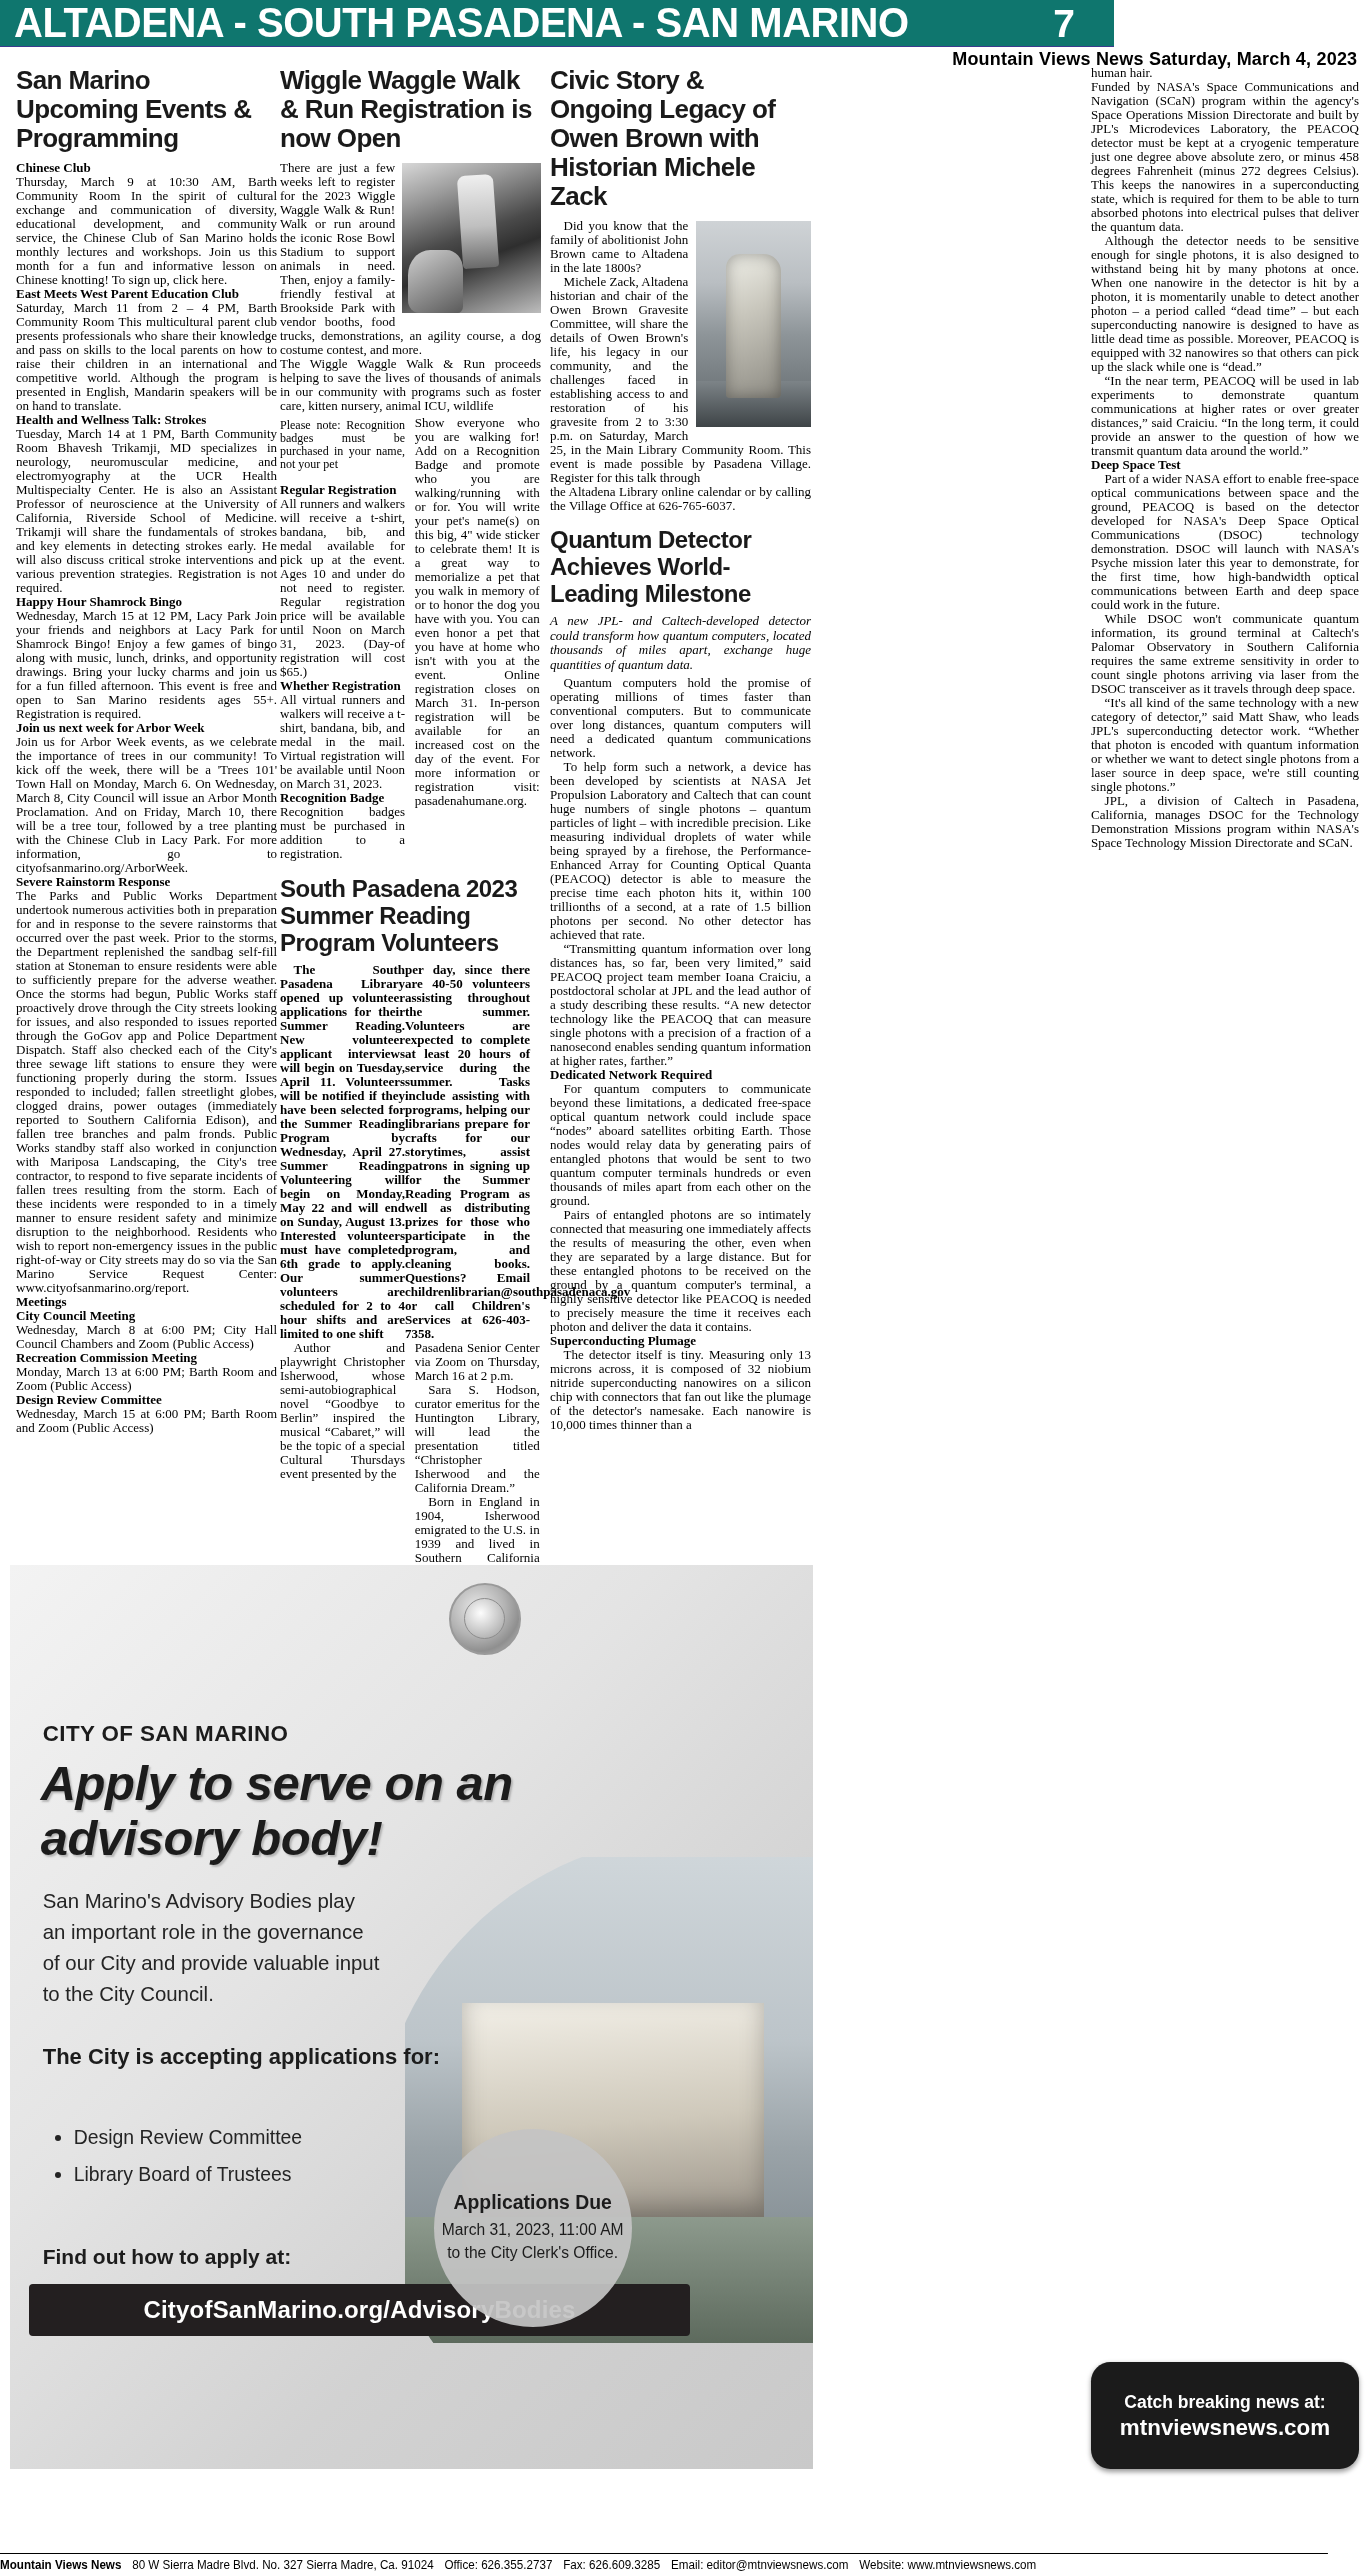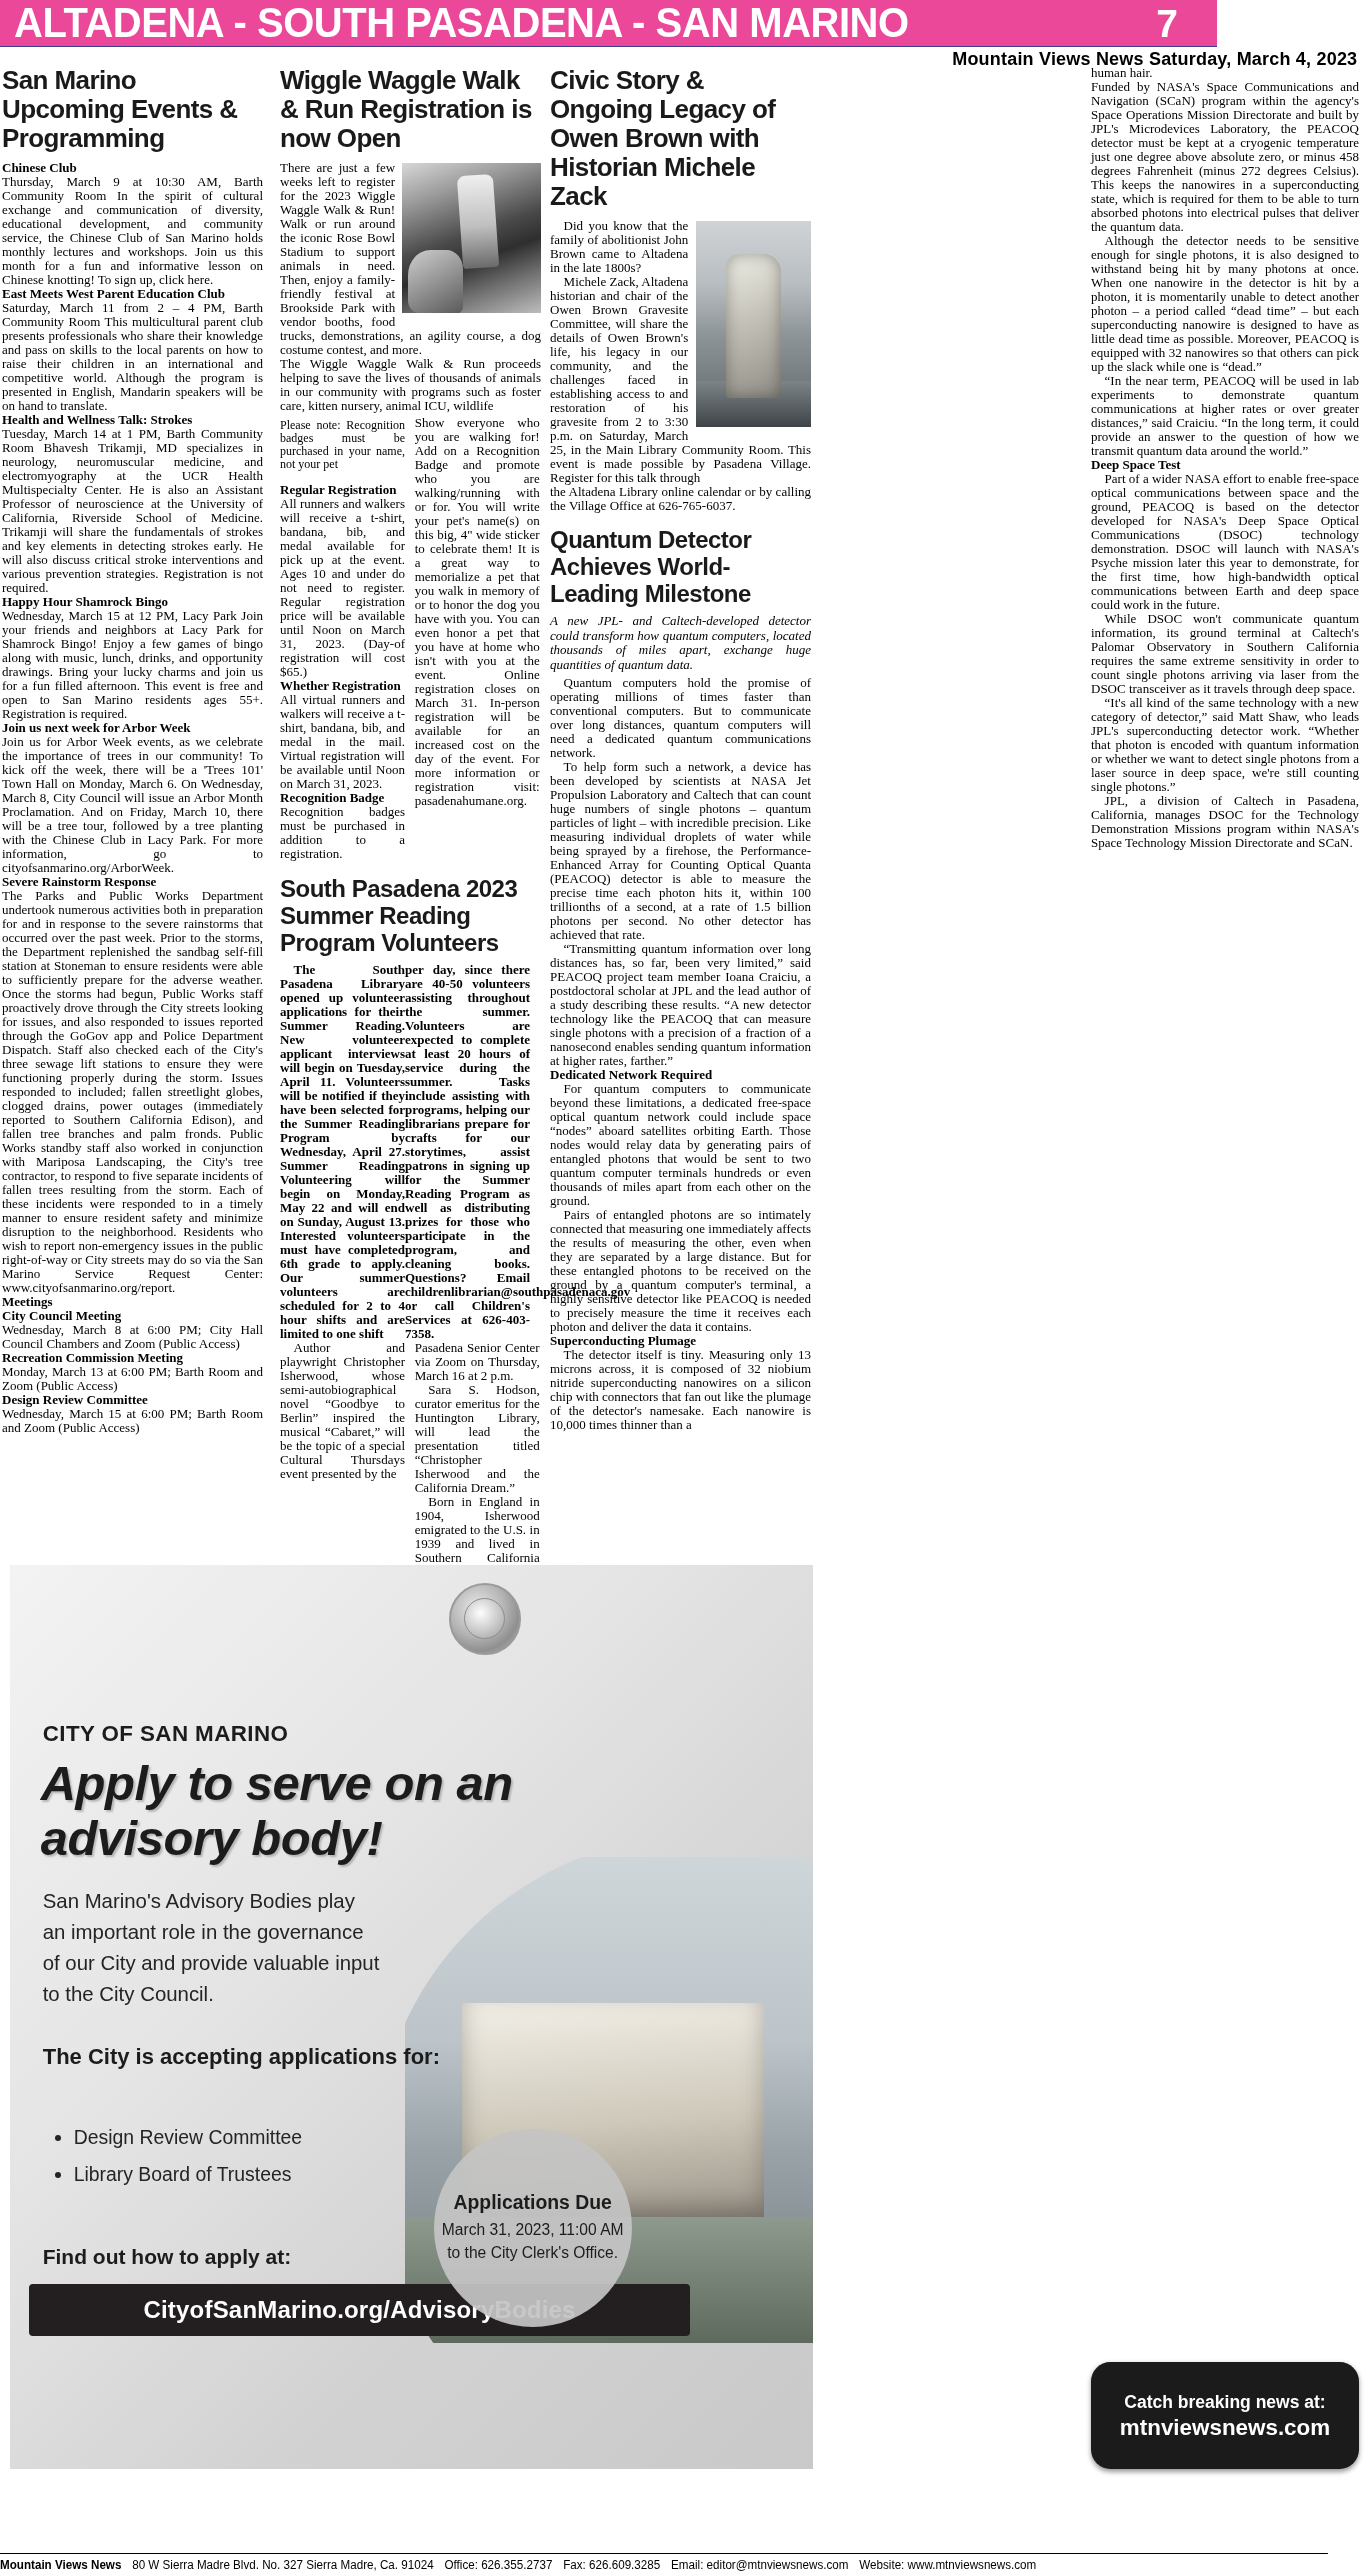--- a/index.html
+++ b/index.html
@@ -7,22 +7,22 @@
   body {
     width:1369px; height:2576px;
     background:#ffffff;
     font-family:"Liberation Serif", serif;
     color:#000;
     position:relative;
     overflow:hidden;
   }
   
   .masthead {
-    position:absolute; left:0; top:0; width:1217px; height:47px;
-    background:#ec4899;
+    position:absolute; left:0; top:0; width:1114px; height:47px;
+    background:#0f766e;
     border-bottom:1.9px solid #3b3b8f;
   }
   .masthead-title {
     position:absolute; left:13.6px; top:-1.9px;
     font-family:"Liberation Sans", sans-serif;
     font-weight:bold;
     font-size:43px;
     letter-spacing:-0.5px;
     color:#ffffff;
     transform:scaleX(0.93);
@@ -43,21 +43,21 @@
     letter-spacing:0.2px;
   }
 
   
   .page-body {
     position:absolute; left:0; top:66px; width:1369px;
   }
   .col {
     position:absolute; top:0;
   }
-  .col-1 { left:2px;   width:261px; }
+  .col-1 { left:16px;   width:261px; }
   .col-2 { left:280px;  width:261px; }
   .col-3 { left:550px;  width:261px; }
   .col-4 { left:820px;  width:261px; }
 
   h1.head {
     font-family:"Liberation Sans", sans-serif;
     font-weight:bold;
     font-size:26px;
     line-height:29px;
     letter-spacing:-0.6px;

